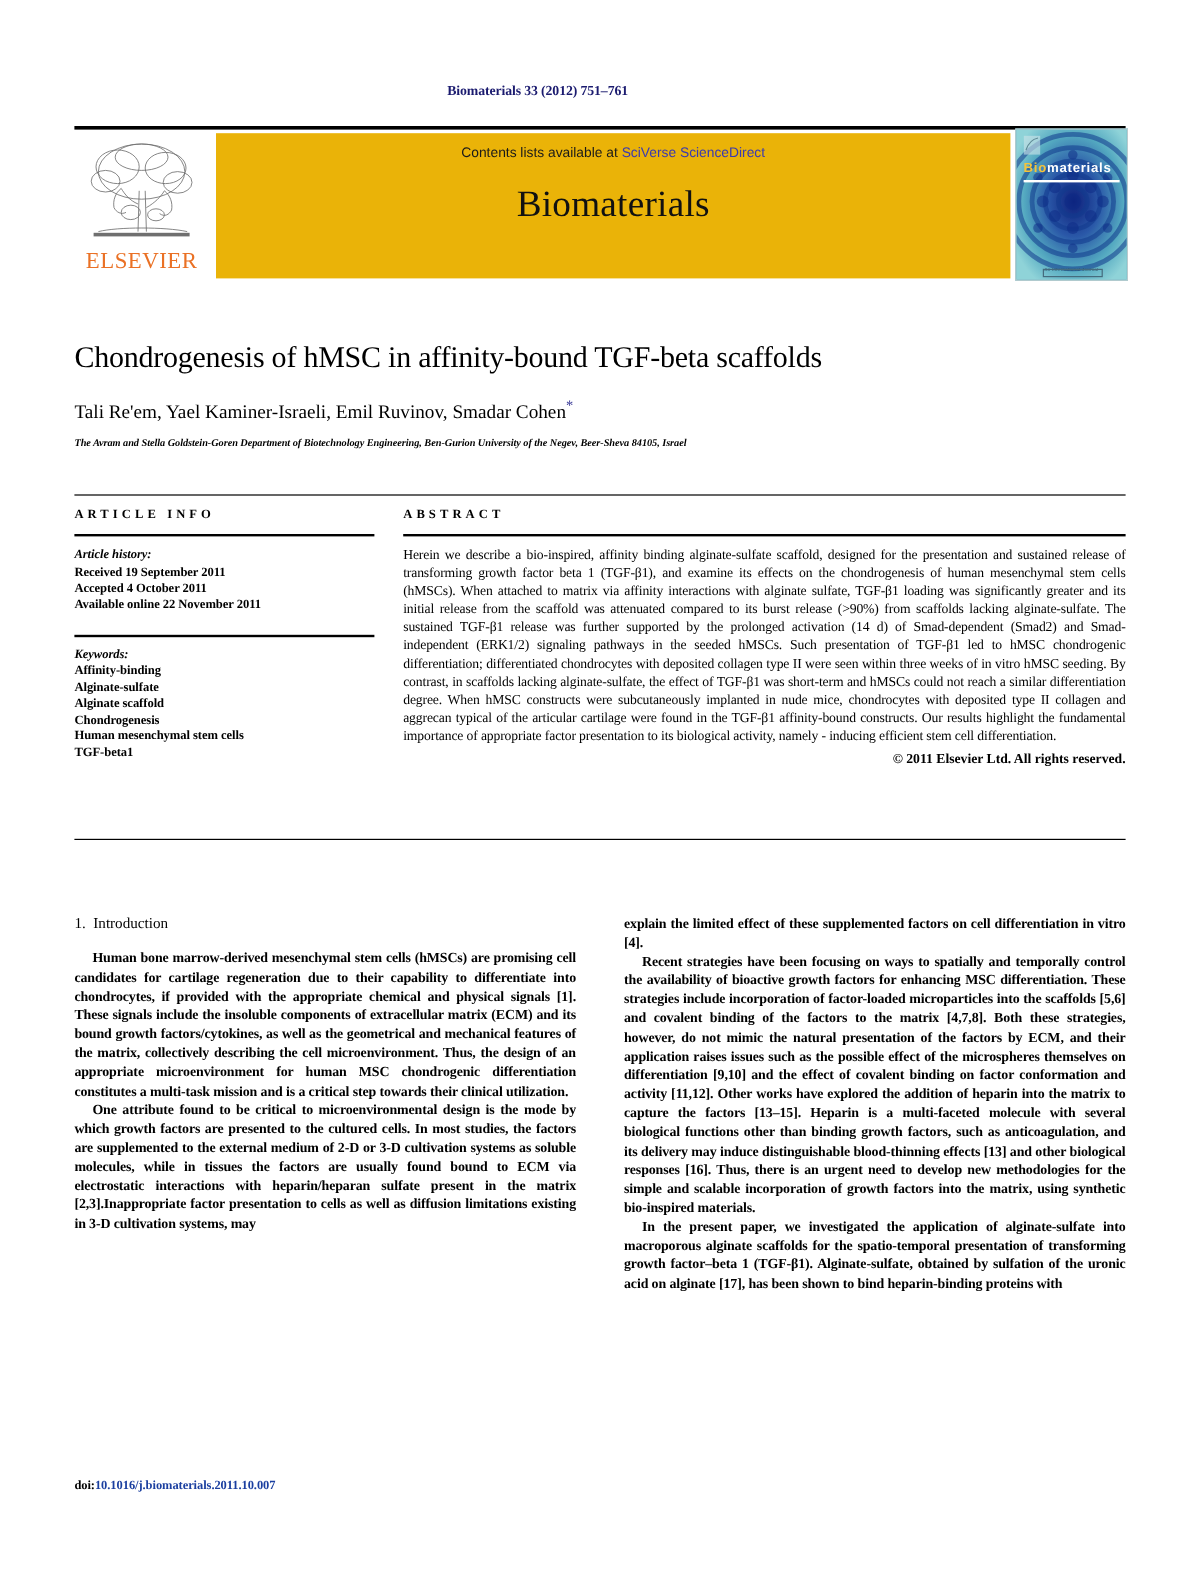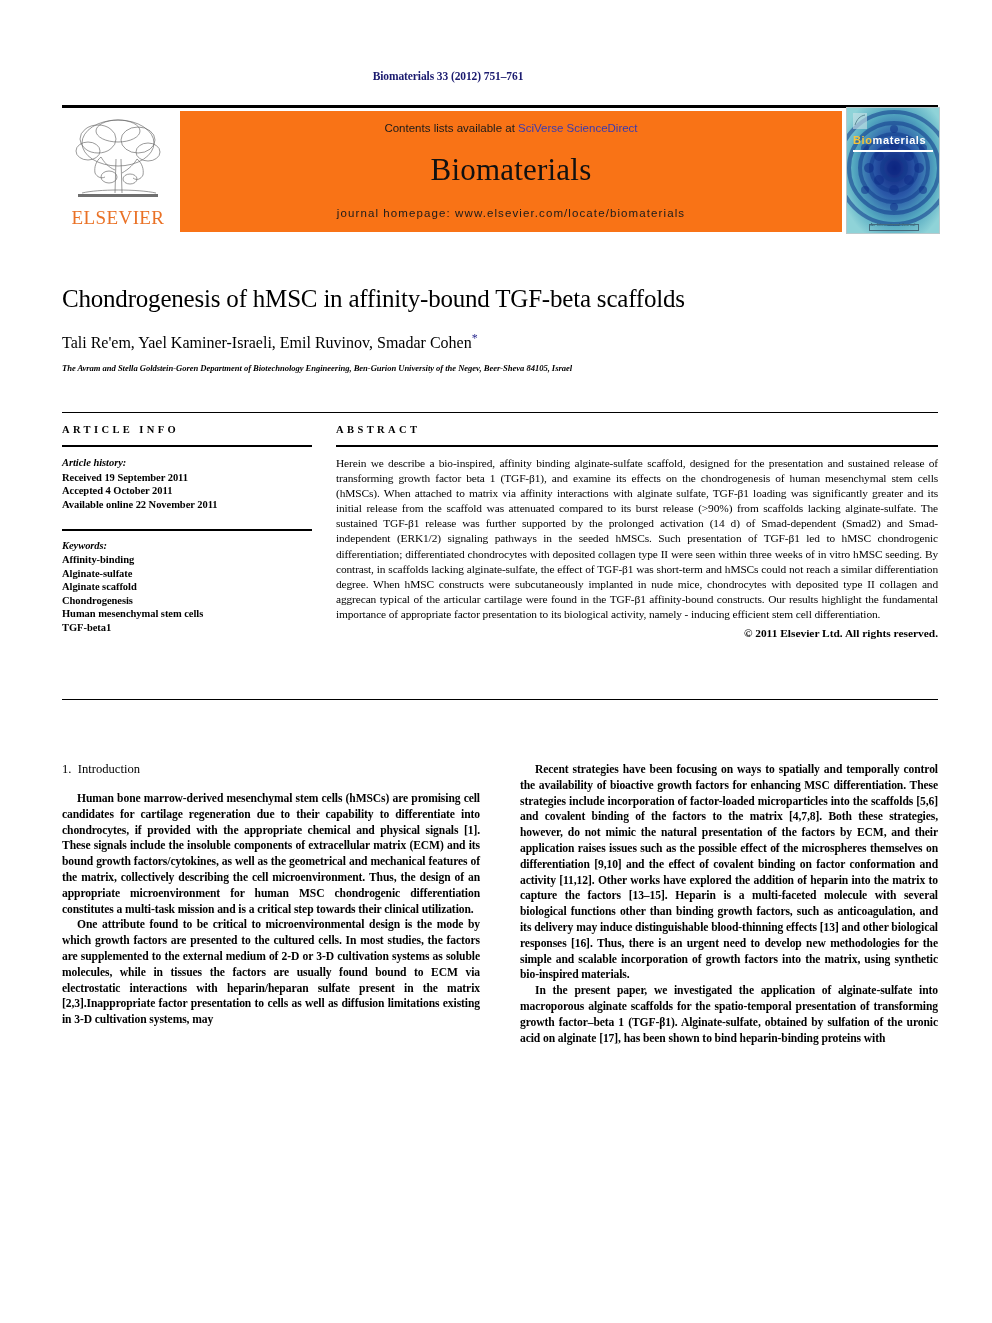--- a/index.html
+++ b/index.html
@@ -71,21 +71,21 @@
     font-size: 19px;
     letter-spacing: 0.4px;
     color: #ea7125;
     font-weight: 400;
   }
   .journal-band {
     position: absolute;
     left: 118px; top: 6px;
     width: 662px;
     height: 121px;
-    background: #f97316;
+    background: #eab308;
   }
   .contents-line {
     position: absolute;
     left: 0; top: 11px;
     width: 662px;
     text-align: center;
     font-family: "Liberation Sans", sans-serif;
     font-size: 11.5px;
     color: #1a1a1a;
   }
@@ -322,21 +322,20 @@
         </svg>
       </div>
       <div class="elsevier-word">ELSEVIER</div>
     </div>
 
     <div class="journal-band">
       <div class="contents-line">
         <span>Contents lists available at </span><span class="sd">SciVerse ScienceDirect</span>
       </div>
       <div class="journal-title">Biomaterials</div>
-      <div class="homepage-line">journal homepage: www.elsevier.com/locate/biomaterials</div>
     </div>
 
     <div class="cover-thumb">
       <svg width="92" height="125" viewBox="0 0 92 125" xmlns="http://www.w3.org/2000/svg" style="position:absolute;left:0;top:0;">
         <defs>
           <radialGradient id="cg" cx="52%" cy="48%" r="62%">
             <stop offset="0%" stop-color="#0e1f7a"></stop>
             <stop offset="38%" stop-color="#2a58a8"></stop>
             <stop offset="72%" stop-color="#53a8c0"></stop>
             <stop offset="100%" stop-color="#8fd3d8"></stop>
@@ -417,22 +416,24 @@
     </div>
   </div>
 
   <div class="bodycols">
     <div class="bcol left">
       <div class="sect-title"><span>1.</span>&nbsp;&nbsp;<span>Introduction</span></div>
       <p class="body-p">Human bone marrow-derived mesenchymal stem cells (hMSCs) are promising cell candidates for cartilage regeneration due to their capability to differentiate into chondrocytes, if provided with the appropriate chemical and physical signals [1]. These signals include the insoluble components of extracellular matrix (ECM) and its bound growth factors/cytokines, as well as the geometrical and mechanical features of the matrix, collectively describing the cell microenvironment. Thus, the design of an appropriate microenvironment for human MSC chondrogenic differentiation constitutes a multi-task mission and is a critical step towards their clinical utilization.</p>
       <p class="body-p">One attribute found to be critical to microenvironmental design is the mode by which growth factors are presented to the cultured cells. In most studies, the factors are supplemented to the external medium of 2-D or 3-D cultivation systems as soluble molecules, while in tissues the factors are usually found bound to ECM via electrostatic interactions with heparin/heparan sulfate present in the matrix [2,3].Inappropriate factor presentation to cells as well as diffusion limitations existing in 3-D cultivation systems, may</p>
     </div>
     <div class="bcol right">
+      <p class="body-p cont">explain the limited effect of these supplemented factors on cell differentiation in vitro [4].</p>
       <p class="body-p">Recent strategies have been focusing on ways to spatially and temporally control the availability of bioactive growth factors for enhancing MSC differentiation. These strategies include incorporation of factor-loaded microparticles into the scaffolds [5,6] and covalent binding of the factors to the matrix [4,7,8]. Both these strategies, however, do not mimic the natural presentation of the factors by ECM, and their application raises issues such as the possible effect of the microspheres themselves on differentiation [9,10] and the effect of covalent binding on factor conformation and activity [11,12]. Other works have explored the addition of heparin into the matrix to capture the factors [13–15]. Heparin is a multi-faceted molecule with several biological functions other than binding growth factors, such as anticoagulation, and its delivery may induce distinguishable blood-thinning effects [13] and other biological responses [16]. Thus, there is an urgent need to develop new methodologies for the simple and scalable incorporation of growth factors into the matrix, using synthetic bio-inspired materials.</p>
       <p class="body-p">In the present paper, we investigated the application of alginate-sulfate into macroporous alginate scaffolds for the spatio-temporal presentation of transforming growth factor–beta 1 (TGF-β1). Alginate-sulfate, obtained by sulfation of the uronic acid on alginate [17], has been shown to bind heparin-binding proteins with</p>
     </div>
   </div>
 
 
   <div class="issn-block">
+    <div class="issn-line"><span>doi:</span><span class="link">10.1016/j.biomaterials.2011.10.007</span></div>
   </div>
 
 </div>
 
 </body></html>

